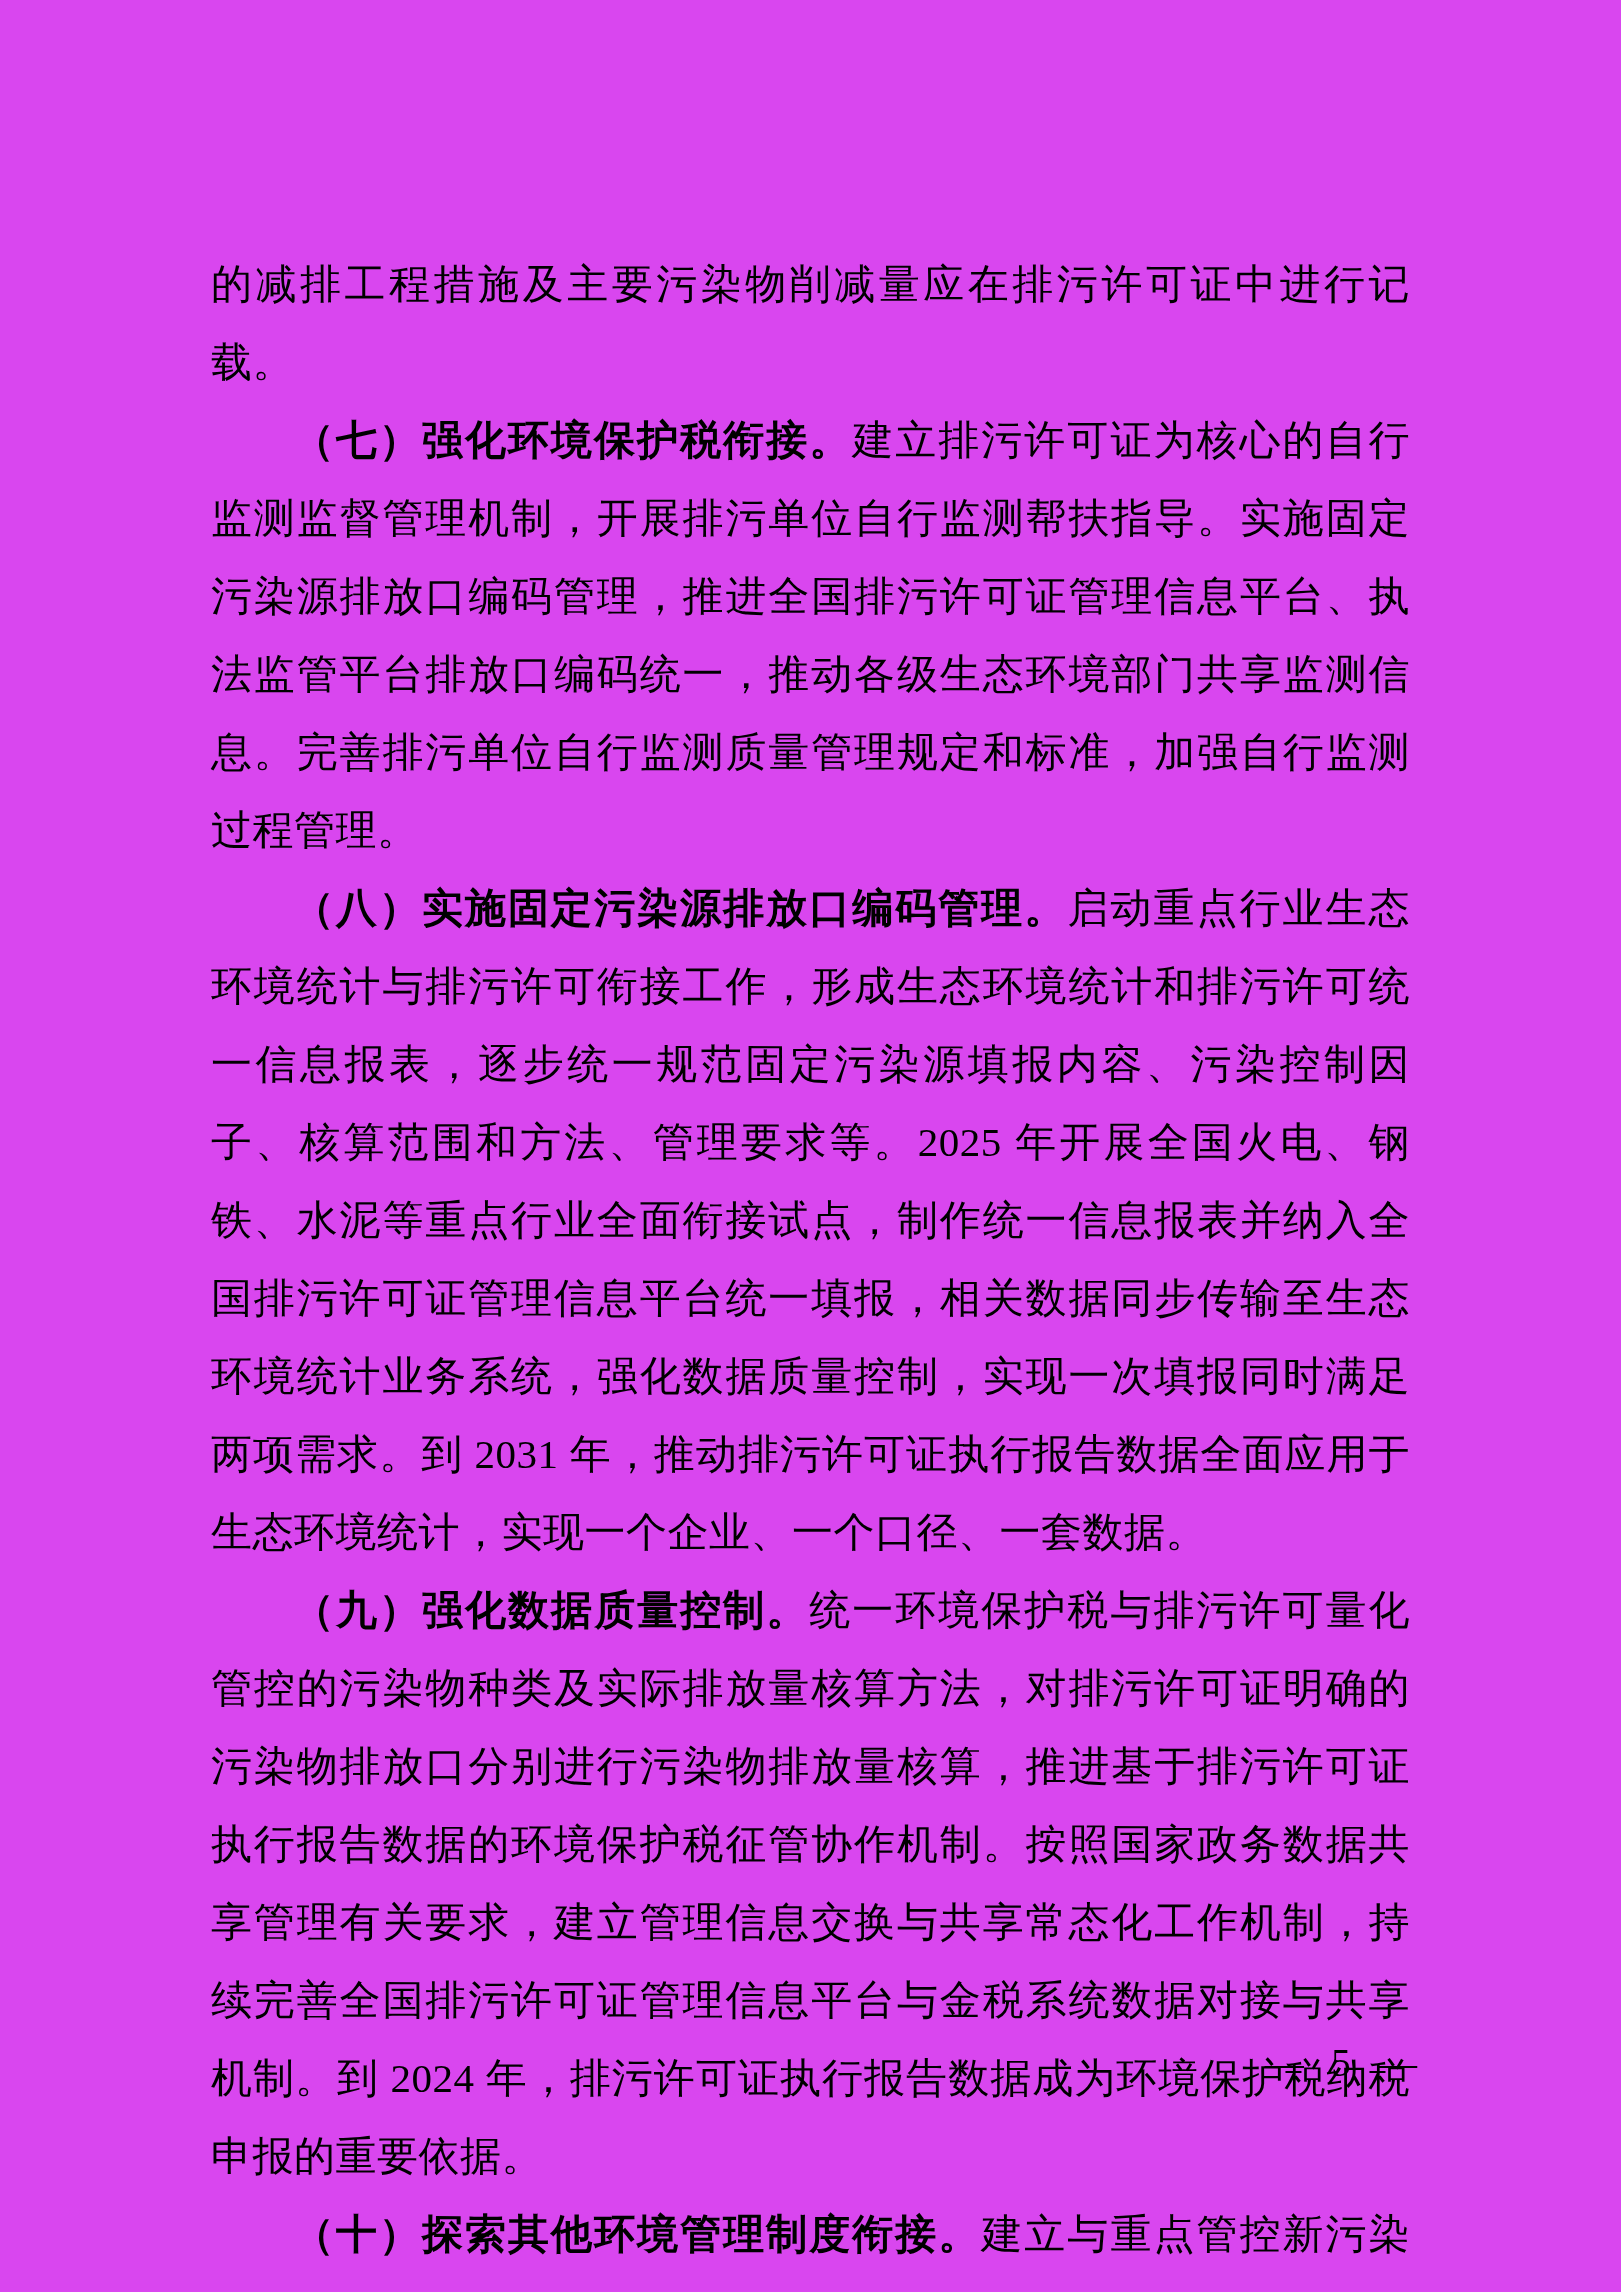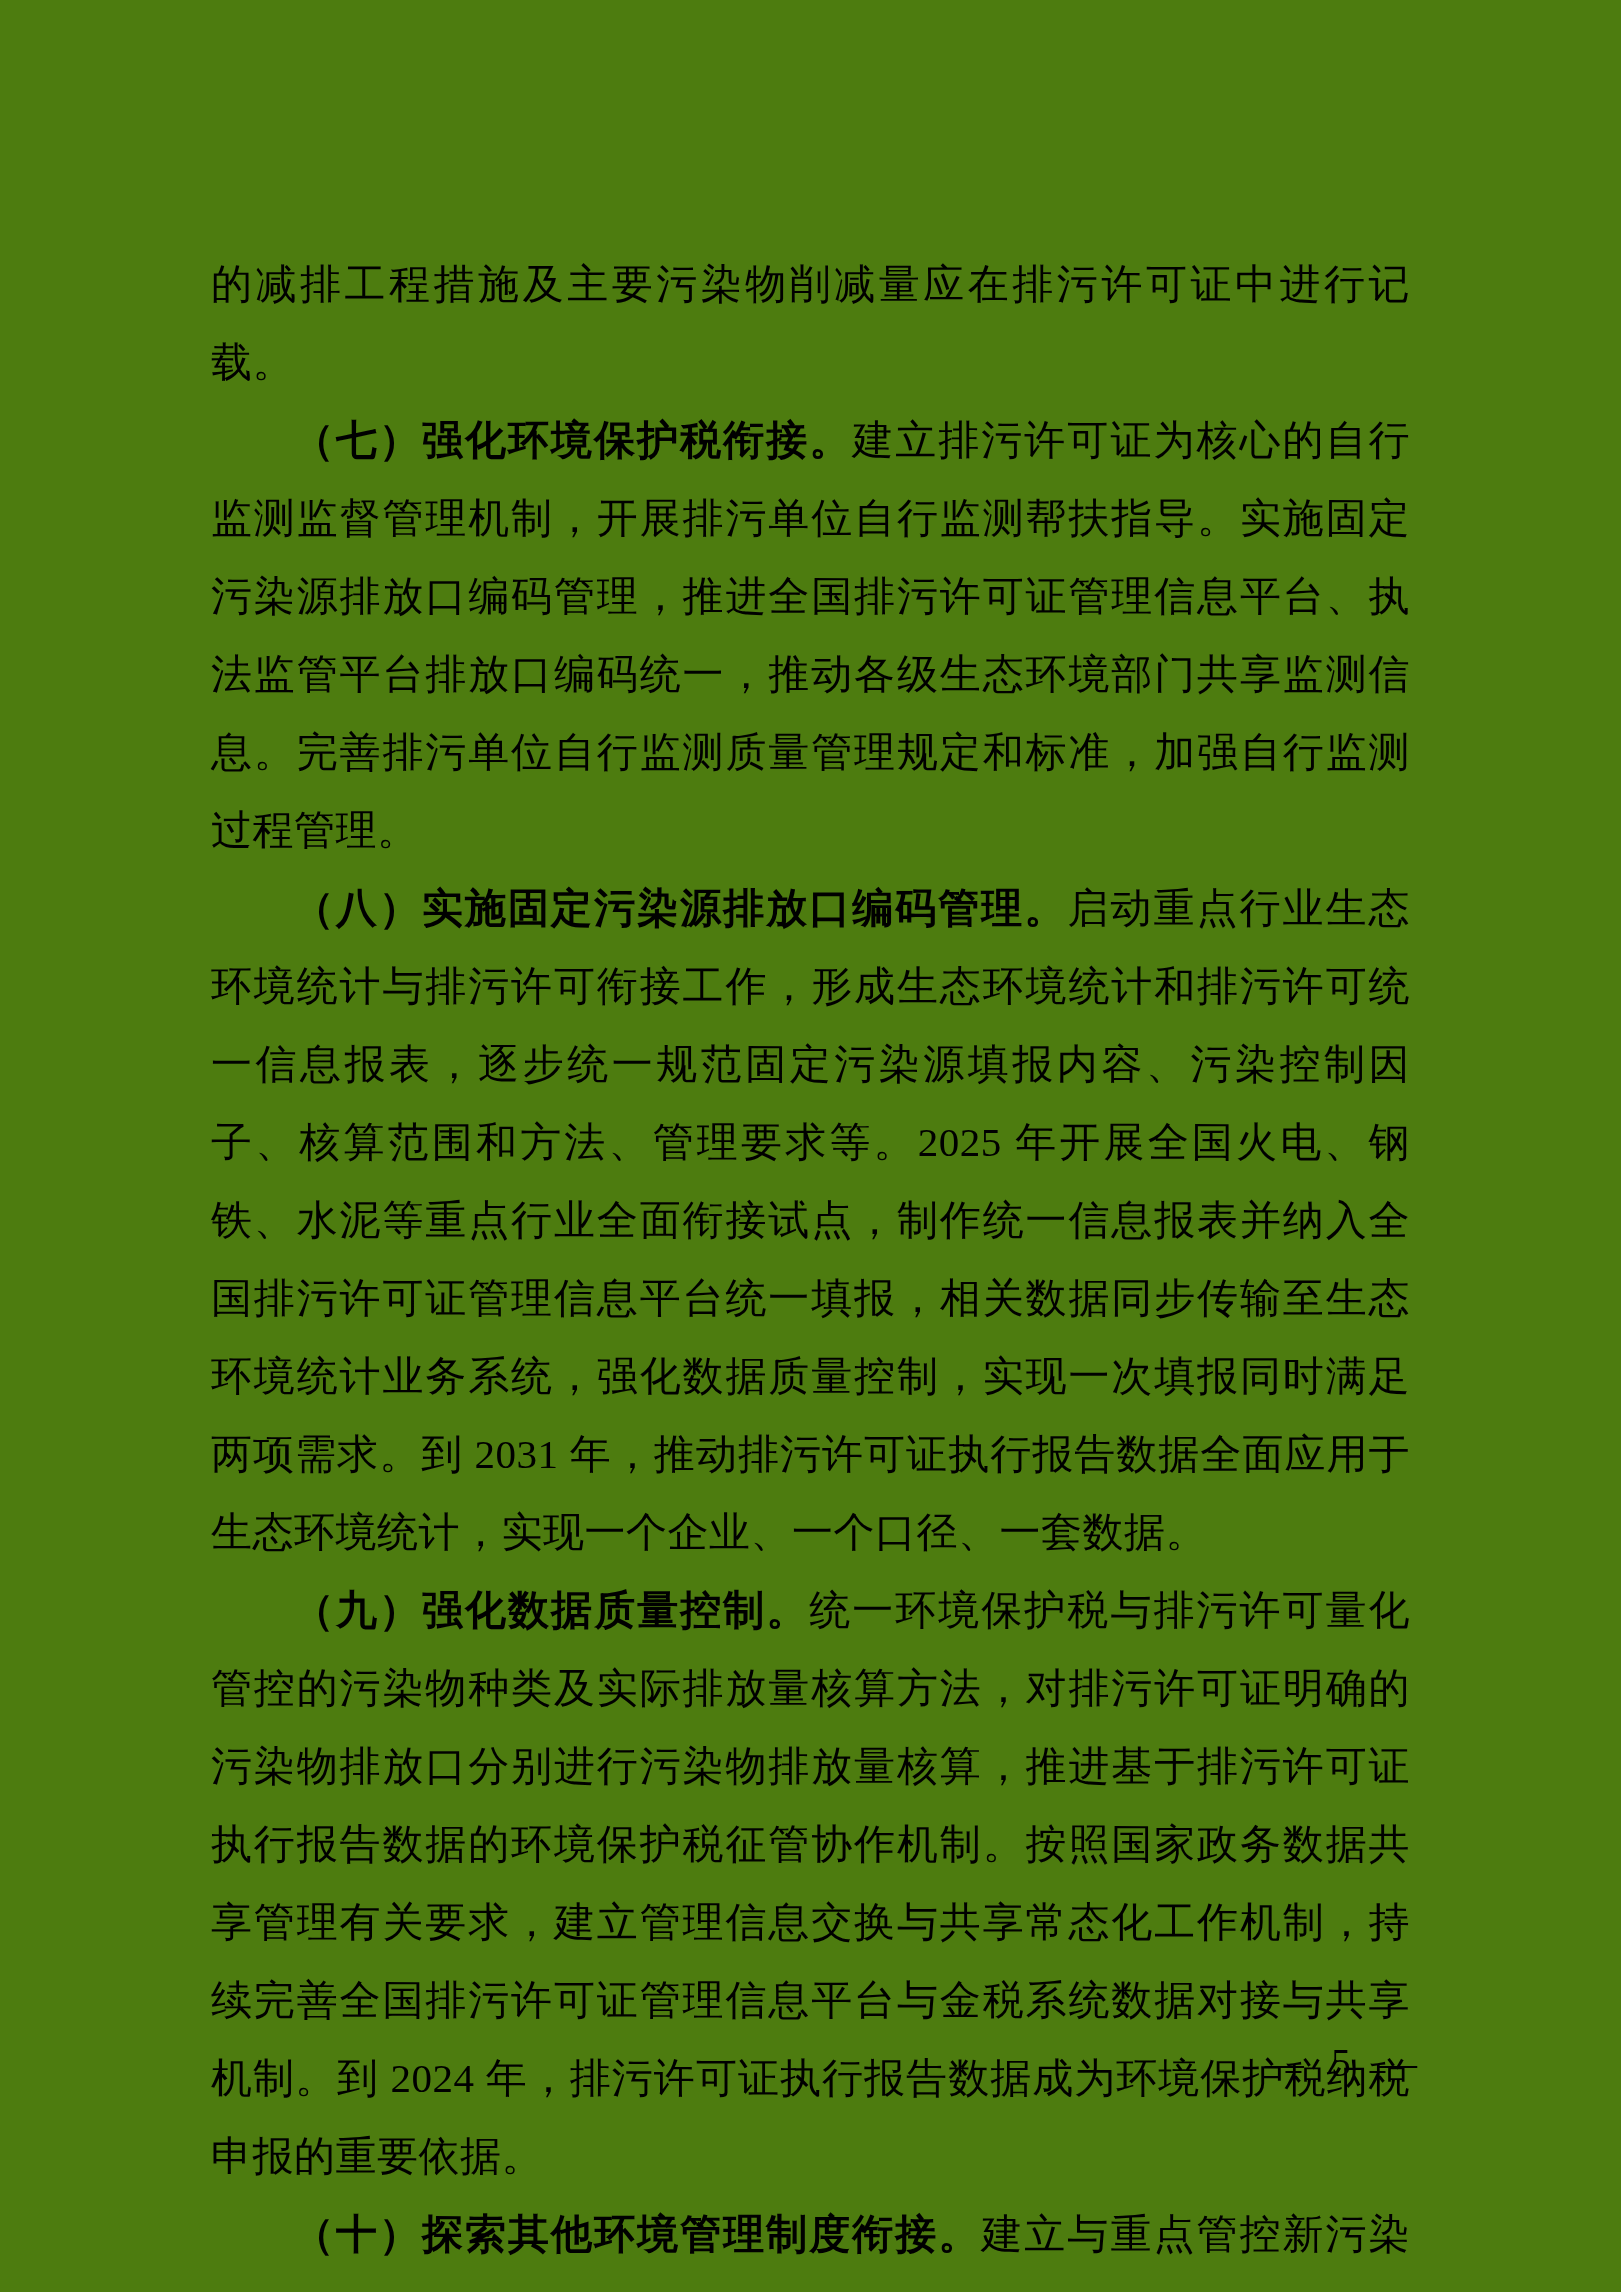--- a/index.html
+++ b/index.html
@@ -4,21 +4,21 @@
 <style>
   html, body {
     margin: 0;
     padding: 0;
     background: #e8e8e8;
   }
   .page {
     position: relative;
     width: 1621px;
     height: 2293px;
-    background: #4d7c0f;
+    background: #d946ef;
     margin: 0 auto;
     overflow: hidden;
     color: #000000;
   }
   .content {
     position: absolute;
     left: 211px;
     top: 245px;
     width: 1199px;
     font-family: "Liberation Serif", "DejaVu Serif", serif;

